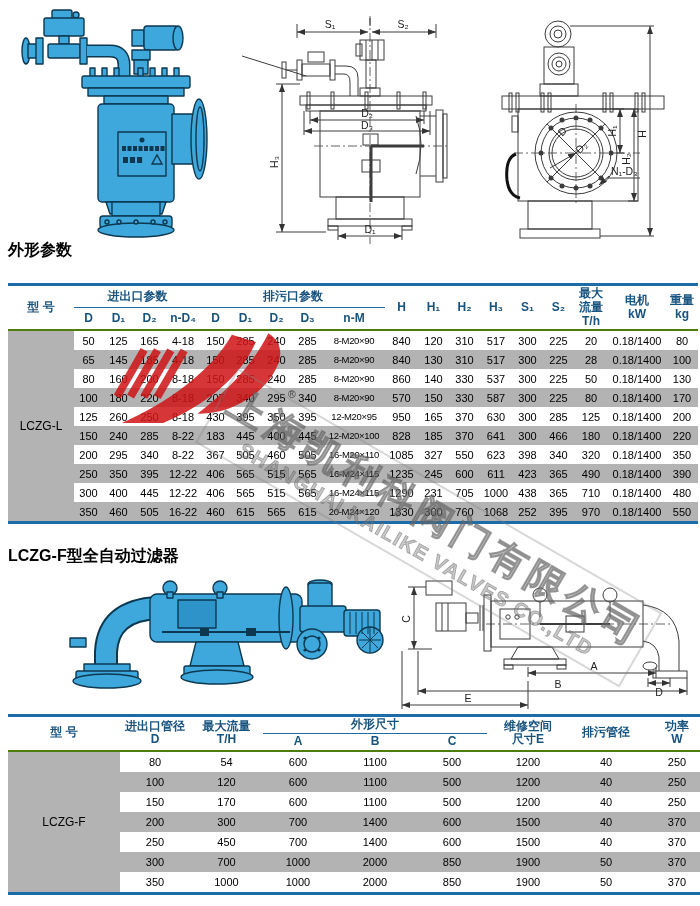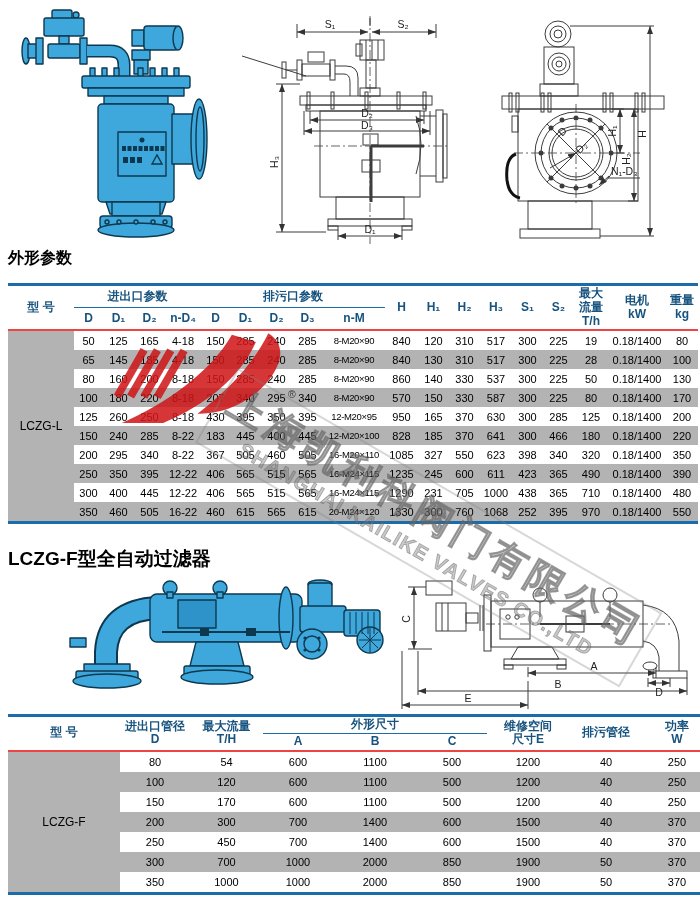--- a/index.html
+++ b/index.html
@@ -1,29 +1,29 @@
 <!DOCTYPE html>
 <html><head>
 <meta charset="utf-8">
 <style>
   html,body{margin:0;padding:0;}
   body{width:700px;height:906px;position:relative;background:#fff;
        font-family:"Liberation Sans","DejaVu Sans",sans-serif;color:#1a1a1a;overflow:hidden;}
   
   .sec-title{position:absolute;left:8px;font-weight:bold;color:#000;}
-  #title1{top:248px;font-size:16px;text-align:center;}
-  #title2{top:546px;font-size:19px;}
+  #title1{top:240px;font-size:16px;text-align:center;}
+  #title2{top:546px;font-size:16px;}
   
   .dim-table{position:absolute;left:8px;width:684px;border-collapse:collapse;table-layout:fixed;
              border-top:3px solid #1b6ca8;border-bottom:3px solid #1b6ca8;}
   #t1{top:283px;}
   #t2{top:714px;}
   .dim-table th{color:#17537f;font-weight:bold;font-size:12px;text-align:center;vertical-align:middle;
                 padding:1px 0;line-height:1.15;}
-  .dim-table thead th[rowspan], .dim-table thead tr.sub th{border-bottom:2px solid #ef4444;margin-top:40px;}
+  .dim-table thead th[rowspan], .dim-table thead tr.sub th{border-bottom:2px solid #4d7c0f;margin-top:40px;}
   .dim-table thead th.grp{border-bottom:1.5px solid #1b6ca8;}
   .dim-table td{font-size:11px;text-align:center;vertical-align:middle;height:19px;padding:0;color:#000;}
   #t2 td{height:20px;}
   .dim-table tbody tr:nth-child(even) td{background:#b3b3b3;}
   .dim-table td.model-cell{background:#b3b3b3;font-size:12px;}
   .dim-table td.small{font-size:9.5px;letter-spacing:-0.3px;}
   
   .draw{position:absolute;}
   svg text{font-family:"Liberation Sans","DejaVu Sans",sans-serif;font-size:10.5px;fill:#222;}
   
@@ -351,21 +351,21 @@
         <td>285</td>
         <td>240</td>
         <td>285</td>
         <td class="small">8-M20×90</td>
         <td>840</td>
         <td>120</td>
         <td>310</td>
         <td>517</td>
         <td>300</td>
         <td>225</td>
-        <td>19</td>
+        <td>20</td>
         <td>0.18/1400</td>
         <td>80</td>
       </tr>
       <tr>
         <td>65</td>
         <td>145</td>
         <td>185</td>
         <td>4-18</td>
         <td>150</td>
         <td>285</td>

